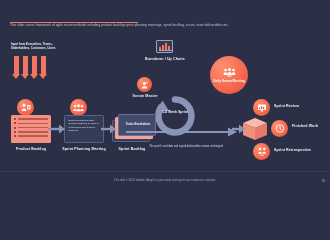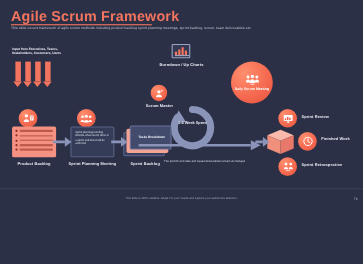--- a/index.html
+++ b/index.html
@@ -188,21 +188,20 @@
   .page-num {
     position: absolute; right: 5px; bottom: 3.5px;
     font-size: 3px; color: #aeb4ca;
   }
 </style>
 </head>
 <body>
 
 <div class="slide">
 
-  <div class="title">Agile Scrum Framework</div>
   <div class="title-rule"></div>
   <div class="subtitle">This slide covers framework of agile scrum methods including product backlog sprint planning meetings, sprint backlog, scrum, team deliverables etc.</div>
 
   <div class="req-text">Input from Executives, Teams, Stakeholders, Customers, Users</div>
   <div class="arrow-group">
     <span class="bar"></span>
       <span class="bar"></span>
       <span class="bar"></span>
       <span class="bar"></span>
   </div>

